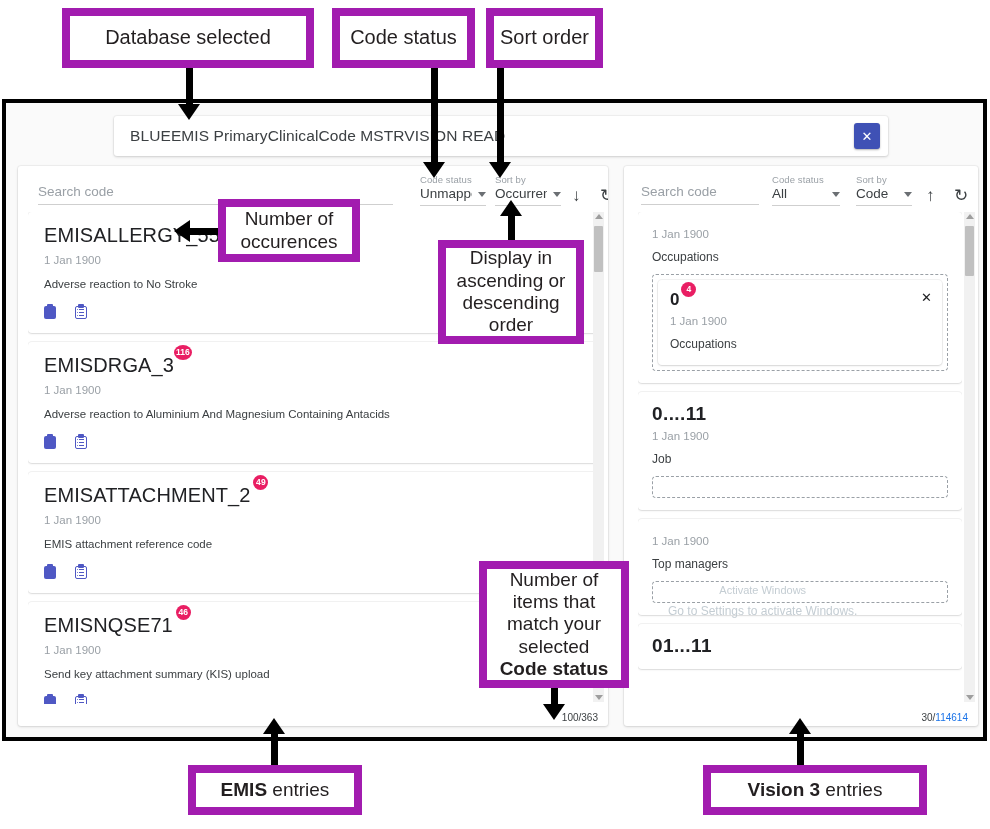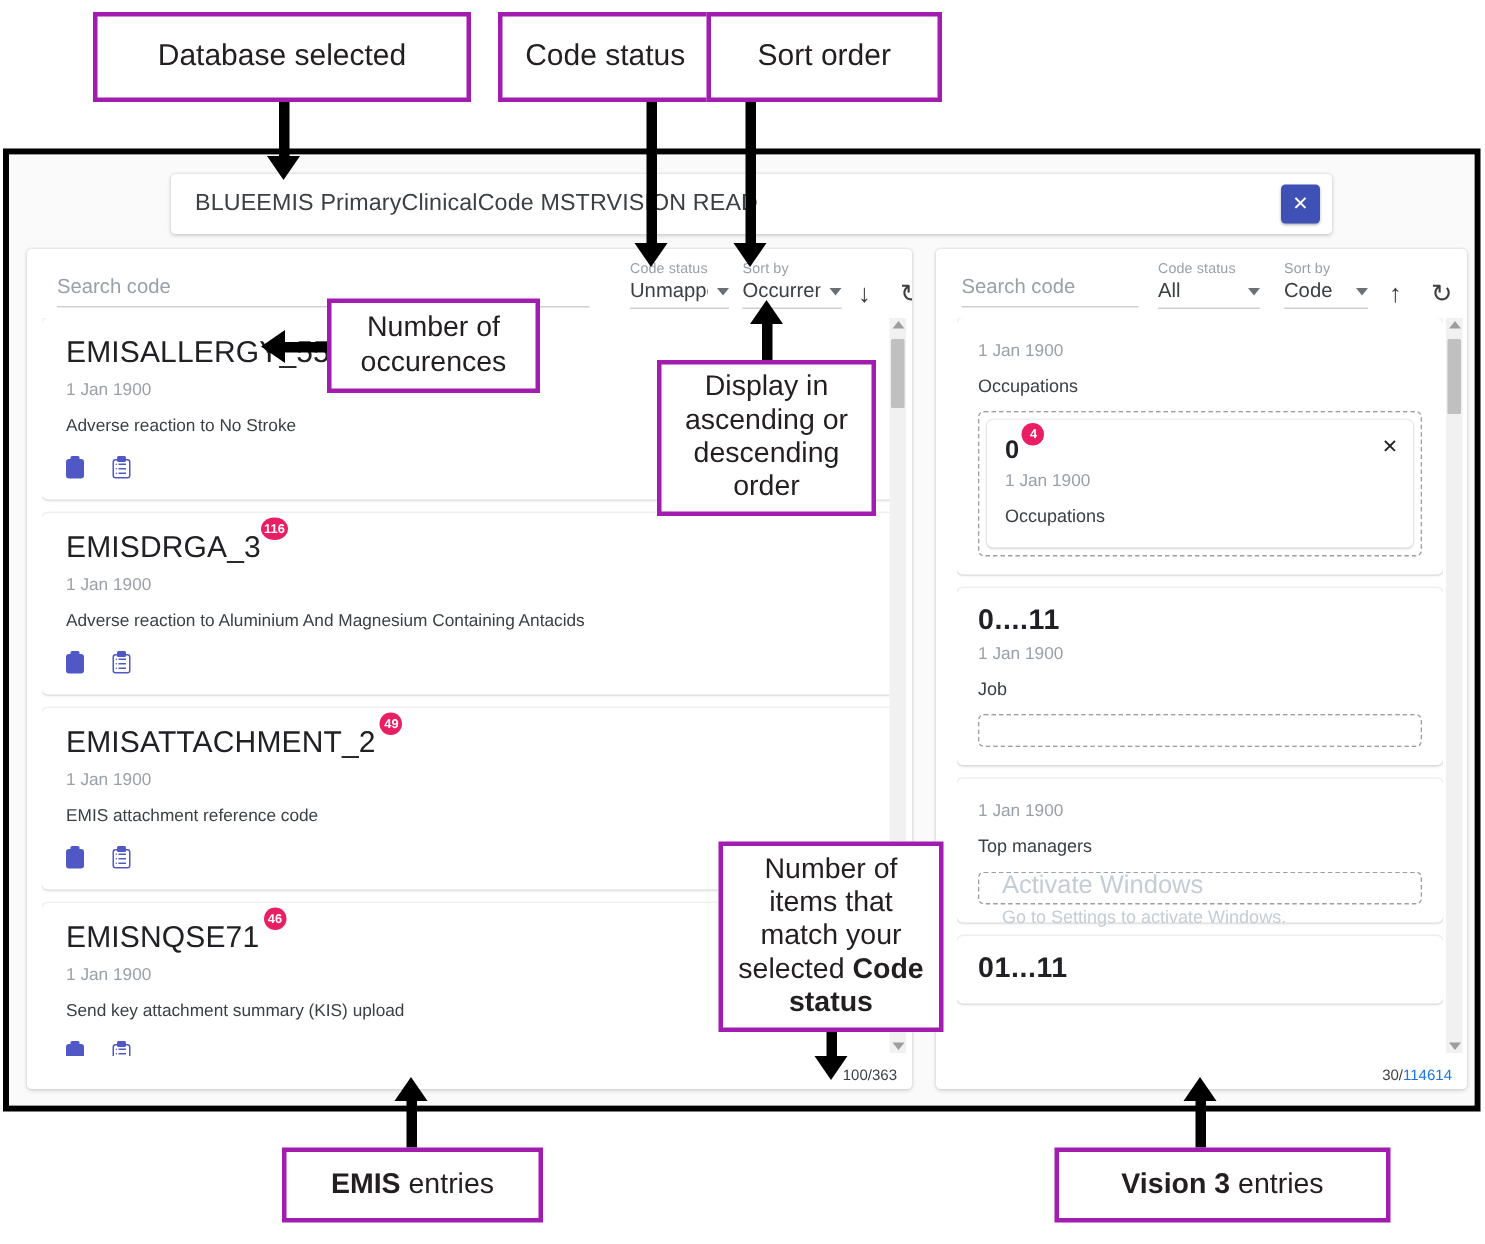--- a/index.html
+++ b/index.html
@@ -6,21 +6,21 @@
   body{
     width:990px;height:829px;position:relative;
     background:#ffffff;
     font-family:"Liberation Sans","DejaVu Sans",sans-serif;
     overflow:hidden;
   }
 
   
   .callout{
     position:absolute;
-    border:3px solid #a21caf;
+    border:8px solid #a21caf;
     background:#fff;
     display:flex;align-items:center;justify-content:center;
     text-align:center;
     color:#231f20;
     font-size:20px;
     line-height:1.18;
     z-index:40;
     box-sizing:border-box;
     padding:2px 6px;
   }
@@ -164,33 +164,33 @@
   .counter{
     position:absolute;right:10px;bottom:3px;font-size:10px;color:#3c4043;
   }
   .counter .hl{color:#1a73e8;}
 
   
   #watermark{
     position:absolute;left:668px;top:580px;color:#c4cdd3;z-index:8;
     pointer-events:none;text-align:left;
   }
-  #wm-title{font-size:17px;line-height:20px;}
+  #wm-title{font-size:11px;line-height:20px;text-align:center;}
   #wm-sub{font-size:12px;line-height:16px;margin-top:3px;}
 </style>
 </head>
 <body>
 
 <div class="callout" id="co-db" style="left:62px;top:8px;width:252px;height:60px;">
   <span>Database selected</span>
 </div>
 <div class="callout" id="co-cs" style="left:332px;top:8px;width:143px;height:60px;">
   <span>Code status</span>
 </div>
-<div class="callout" id="co-so" style="left:471px;top:8px;width:157px;height:60px;">
+<div class="callout" id="co-so" style="left:486px;top:8px;width:117px;height:60px;">
   <span>Sort order</span>
 </div>
 
 <div class="conn" style="left:186px;top:68px;width:7px;height:40px;"></div>
 <div class="arrow arrow-down" style="left:178px;top:104px;"></div>
 
 <div class="conn" style="left:431px;top:68px;width:7px;height:98px;"></div>
 <div class="arrow arrow-down" style="left:423px;top:162px;"></div>
 
 <div class="conn" style="left:497px;top:68px;width:7px;height:98px;"></div>

